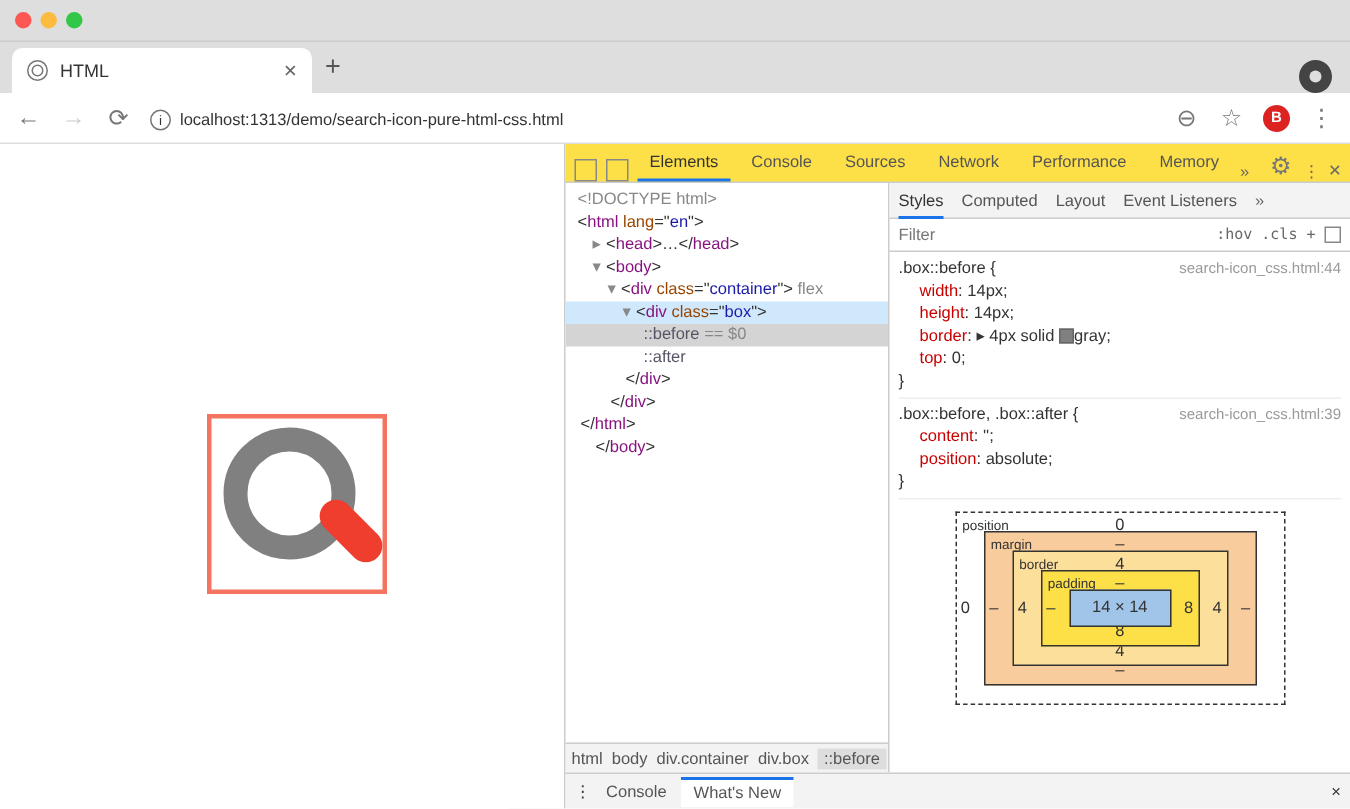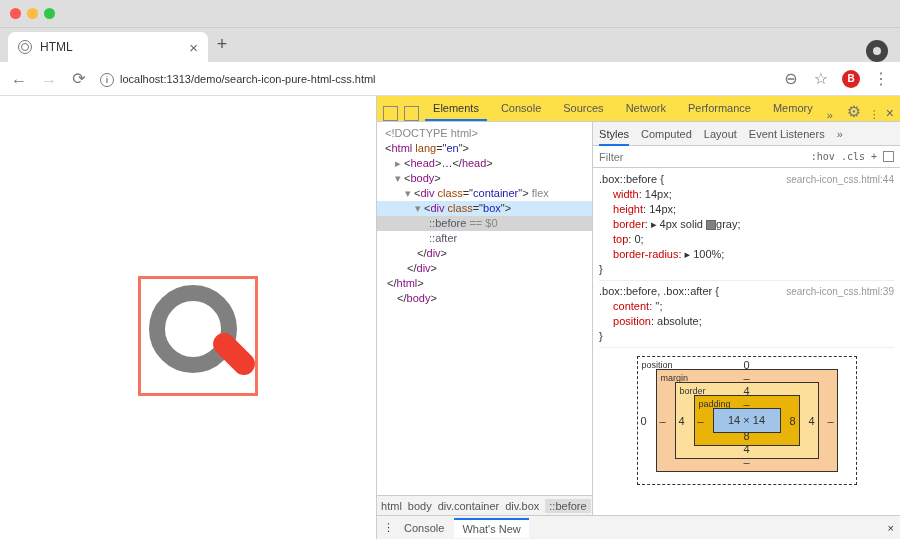--- a/index.html
+++ b/index.html
@@ -59,21 +59,21 @@
 .rule .selector{color:#333}
 .rule .src{position:absolute;right:0;top:0;color:#999;font-size:10px}
 .prop{padding-left:14px}
 .prop .nm{color:#c80000}.prop .pv{color:#333}
 .swatch{display:inline-block;width:10px;height:10px;background:#808080;border:1px solid #666;vertical-align:middle}
 .box-model{margin:8px auto;width:220px;font-size:9px}
 .bm-layer{border:1px dashed #333;padding:12px 18px;text-align:center;position:relative}
 .bm-pos{background:#fff}
 .bm-margin{background:#f9cc9d;border-style:solid}
 .bm-border{background:#fddf9c;border-style:solid}
-.bm-padding{background:#eab308;border-style:solid}
+.bm-padding{background:#fde047;border-style:solid}
 .bm-content{background:#a0c5e8;border-style:solid;padding:4px 14px}
 .bm-label{position:absolute;top:1px;left:4px;font-size:9px}
 .bm-t{position:absolute;top:1px;left:50%;transform:translateX(-50%)}
 .bm-b{position:absolute;bottom:1px;left:50%;transform:translateX(-50%)}
 .bm-l{position:absolute;left:3px;top:50%;transform:translateY(-50%)}
 .bm-r{position:absolute;right:3px;top:50%;transform:translateY(-50%)}
 .drawer{height:24px;border-top:1px solid #ccc;display:flex;align-items:center;background:#f3f3f3;padding:0 6px;gap:10px}
 .drawer .dtab{font-size:11px;color:#555}
 .drawer .dtab.active{background:#fff;padding:3px 8px;border-top:2px solid #1a73e8}
 .drawer .spacer{flex:1}
@@ -176,21 +176,20 @@
           <span class="dt-icn" style="width:11px;height:11px"></span>
         </div>
         <div class="styles-body">
           <div class="rule">
             <span class="selector">.box::before {</span>
             <span class="src">search-icon_css.html:44</span>
             <div class="prop"><span class="nm">width</span>: <span class="pv">14px;</span></div>
             <div class="prop"><span class="nm">height</span>: <span class="pv">14px;</span></div>
             <div class="prop"><span class="nm">border</span>: <span class="pv">▸ 4px solid </span><span class="swatch"></span><span class="pv">gray;</span></div>
             <div class="prop"><span class="nm">top</span>: <span class="pv">0;</span></div>
-            <div class="prop"><span class="nm">border-radius</span>: <span class="pv">▸ 100%;</span></div>
             <div>}</div>
           </div>
           <div class="rule">
             <span class="selector">.box::before, .box::after {</span>
             <span class="src">search-icon_css.html:39</span>
             <div class="prop"><span class="nm">content</span>: <span class="pv">'';</span></div>
             <div class="prop"><span class="nm">position</span>: <span class="pv">absolute;</span></div>
             <div>}</div>
           </div>
 

